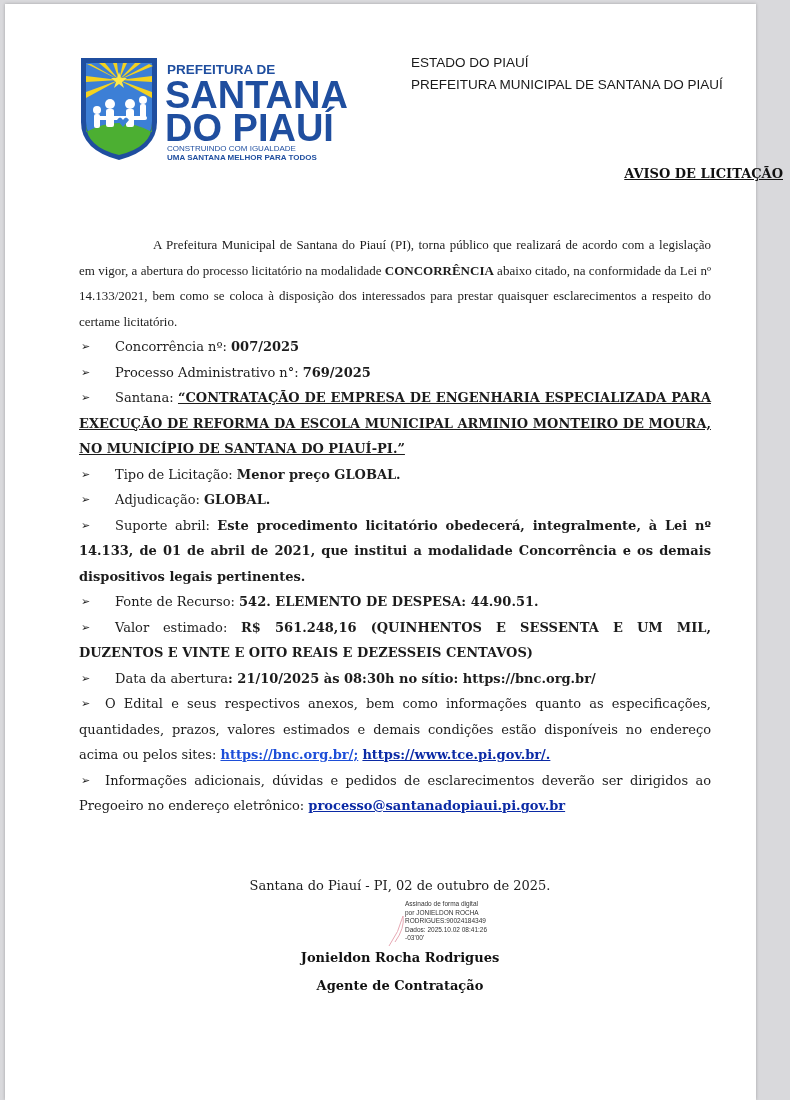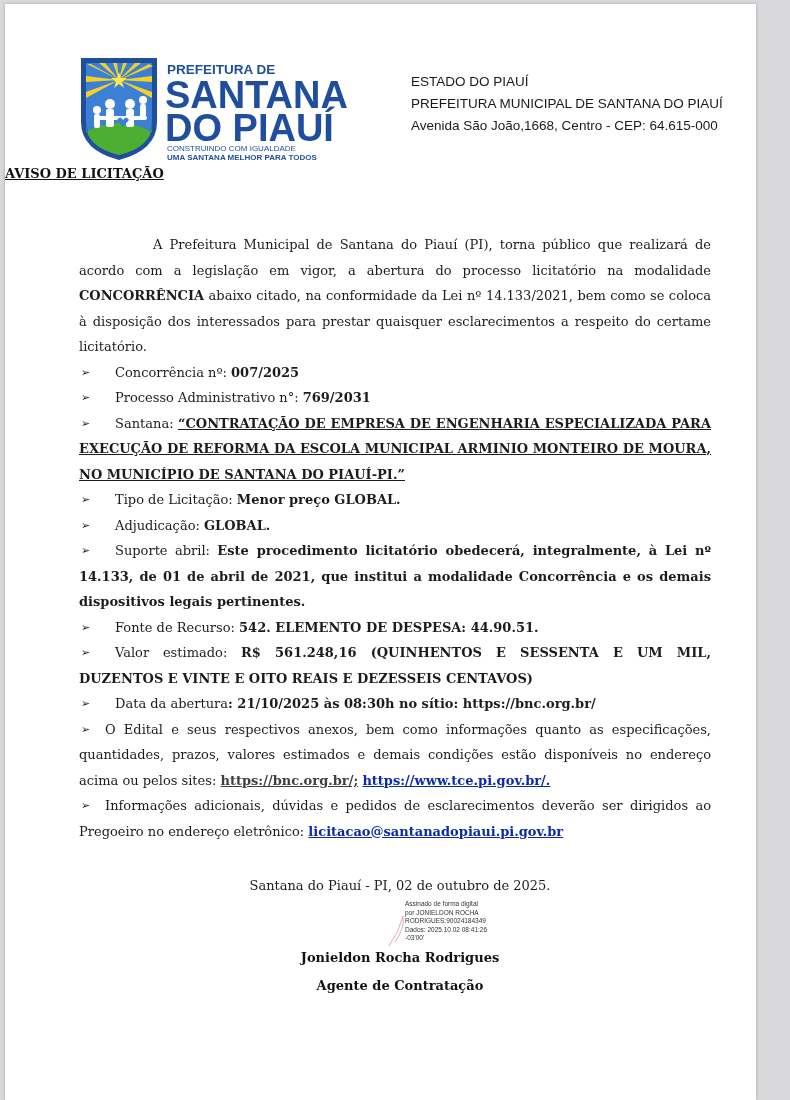--- a/index.html
+++ b/index.html
@@ -10,43 +10,43 @@
   }
   .page {
     position: absolute; left: 5px; top: 4px; width: 721px; height: 1096px;
     background: #ffffff;
     box-shadow: 0 0 3px rgba(0,0,0,0.25);
     padding-left: 30px;
   }
   .logo { position: absolute; left: 72px; top: 48px; width: 300px; height: 110px; }
   .logo svg { display: block; }
   .head-info {
-    position: absolute; left: 406px; top: 67px;
+    position: absolute; left: 406px; top: 48px;
     font-family: "Liberation Sans", sans-serif; font-size: 13.5px; line-height: 22px; color: #1a1a1a;
   }
   .title {
-    position: absolute; left: 0; width: 778px; top: 162px; text-align: left;
+    position: absolute; left: 0; width: 778px; top: 162px; text-align: right;
     font-family: "DejaVu Serif", serif; font-weight: bold; font-size: 13px;
     text-decoration: underline; color: #111;
   }
   .body {
     position: absolute; left: 74px; width: 632px; top: 228px;
     font-family: "DejaVu Serif", serif; font-size: 13px; line-height: 25.5px; color: #1c1c1c;
   }
   .body p { margin: 0; text-align: justify; text-align-last: left; }
-  .indent { text-indent: 74px; }
+  .indent { text-indent: 74px; font-family: Liberation Serif, serif; }
   .b { font-weight: bold; }
   .u { text-decoration: underline; }
   .item { position: relative; padding-left: 36px; text-align: justify; }
   .item .arrow { position: absolute; left: 2px; top: 0; font-size: 11px; }
   .wrapline { padding-left: 0; }
   .item2 { position: relative; padding-left: 26px; text-align: justify; }
   .item2 .arrow { position: absolute; left: 2px; top: 0; font-size: 11px; }
   .link { color: #0b2aa5; font-weight: bold; text-decoration: underline; margin-top: 37px; }
-  .link-dark { color: #404040; font-weight: bold; text-decoration: underline; }
+  .link-dark { color: #1d4ed8; font-weight: bold; text-decoration: underline; }
   .place-date {
     position: absolute; left: 0; width: 790px; top: 874px; text-align: center;
     font-family: "DejaVu Serif", serif; font-size: 13px; color: #1c1c1c;
   }
   .sig-block { position: absolute; left: 288px; top: 896px; width: 240px; height: 50px; }
   .sig-name {
     position: absolute; left: 0; top: 0;
     font-family: "Liberation Sans", sans-serif; font-size: 11px; line-height: 14px; color: #222;
     width: 110px;
   }
@@ -107,49 +107,48 @@
       <text x="88" y="56" font-family="Liberation Sans, sans-serif" font-weight="bold" font-size="38" fill="#1f4e9f">SANTANA</text>
       <text x="88" y="89" font-family="Liberation Sans, sans-serif" font-weight="bold" font-size="38" fill="#1f4e9f">DO PIAUÍ</text>
       <text x="90" y="99" font-family="Liberation Sans, sans-serif" font-size="8" fill="#1f4e9f">CONSTRUINDO COM IGUALDADE</text>
       <text x="90" y="108" font-family="Liberation Sans, sans-serif" font-weight="bold" font-size="8" fill="#1f4e9f">UMA SANTANA MELHOR PARA TODOS</text>
     </svg>
   </div>
 
   <div class="head-info">
     <div>ESTADO DO PIAUÍ</div>
     <div>PREFEITURA MUNICIPAL DE SANTANA DO PIAUÍ</div>
-    <div>Avenida São João,1668, Centro - CEP: 64.615-000</div>
   </div>
 
   <div class="title">AVISO DE LICITAÇÃO</div>
 
   <div class="body">
     <p class="indent"><span>A Prefeitura Municipal de Santana do Piauí (PI), torna público que realizará de acordo com a legislação em vigor, a abertura do processo licitatório na modalidade </span><span class="b">CONCORRÊNCIA</span><span> abaixo citado, na conformidade da Lei nº 14.133/2021, bem como se coloca à disposição dos interessados para prestar quaisquer esclarecimentos a respeito do certame licitatório.</span></p>
 
     <p class="item"><span class="arrow">➢</span><span>Concorrência nº: </span><span class="b">007/2025</span></p>
 
-    <p class="item"><span class="arrow">➢</span><span>Processo Administrativo n°: </span><span class="b">769/2031</span></p>
+    <p class="item"><span class="arrow">➢</span><span>Processo Administrativo n°: </span><span class="b">769/2025</span></p>
 
     <p class="item wrapline" style="padding-left:0;text-indent:36px;"><span class="arrow" style="text-indent:0">➢</span><span>Santana: </span><span class="b u">“CONTRATAÇÃO DE EMPRESA DE ENGENHARIA ESPECIALIZADA PARA EXECUÇÃO DE REFORMA DA ESCOLA MUNICIPAL ARMINIO MONTEIRO DE MOURA, NO MUNICÍPIO DE SANTANA DO PIAUÍ-PI.”</span></p>
 
     <p class="item"><span class="arrow">➢</span><span>Tipo de Licitação: </span><span class="b">Menor preço GLOBAL.</span></p>
 
     <p class="item"><span class="arrow">➢</span><span>Adjudicação: </span><span class="b">GLOBAL.</span></p>
 
     <p class="item" style="padding-left:0;text-indent:36px;"><span class="arrow" style="text-indent:0">➢</span><span>Suporte abril: </span><span class="b">Este procedimento licitatório obedecerá, integralmente, à Lei nº 14.133, de 01 de abril de 2021, que institui a modalidade Concorrência e os demais dispositivos legais pertinentes.</span></p>
 
     <p class="item"><span class="arrow">➢</span><span>Fonte de Recurso: </span><span class="b">542. ELEMENTO DE DESPESA: 44.90.51.</span></p>
 
     <p class="item" style="padding-left:0;text-indent:36px;"><span class="arrow" style="text-indent:0">➢</span><span>Valor estimado: </span><span class="b">R$ 561.248,16 (QUINHENTOS E SESSENTA E UM MIL, DUZENTOS E VINTE E OITO REAIS E DEZESSEIS CENTAVOS)</span></p>
 
     <p class="item"><span class="arrow">➢</span><span>Data da abertura</span><span class="b">: 21/10/2025 às 08:30h no sítio: https://bnc.org.br/</span></p>
 
     <p class="item2" style="padding-left:0;text-indent:26px;"><span class="arrow" style="text-indent:0">➢</span><span>O Edital e seus respectivos anexos, bem como informações quanto as especificações, quantidades, prazos, valores estimados e demais condições estão disponíveis no endereço acima ou pelos sites:  </span><span class="link-dark">https://bnc.org.br/;</span> <span class="link">https://www.tce.pi.gov.br/.</span></p>
 
-    <p class="item2" style="padding-left:0;text-indent:26px;"><span class="arrow" style="text-indent:0">➢</span><span>Informações adicionais, dúvidas e pedidos de esclarecimentos deverão ser dirigidos ao Pregoeiro no endereço eletrônico: </span><span class="link">licitacao@santanadopiaui.pi.gov.br</span></p>
+    <p class="item2" style="padding-left:0;text-indent:26px;"><span class="arrow" style="text-indent:0">➢</span><span>Informações adicionais, dúvidas e pedidos de esclarecimentos deverão ser dirigidos ao Pregoeiro no endereço eletrônico: </span><span class="link">processo@santanadopiaui.pi.gov.br</span></p>
   </div>
 
   <div class="place-date">Santana do Piauí - PI, 02 de outubro de 2025.</div>
 
   <div class="sig-block">
     <svg class="sig-scribble" width="30" height="36" viewBox="0 0 30 36">
       <path d="M4,34 Q14,20 18,4 Q20,16 10,30" stroke="#e7a9b4" stroke-width="1" fill="none"></path>
     </svg>
     <div class="sig-meta">
       <div>Assinado de forma digital</div>

